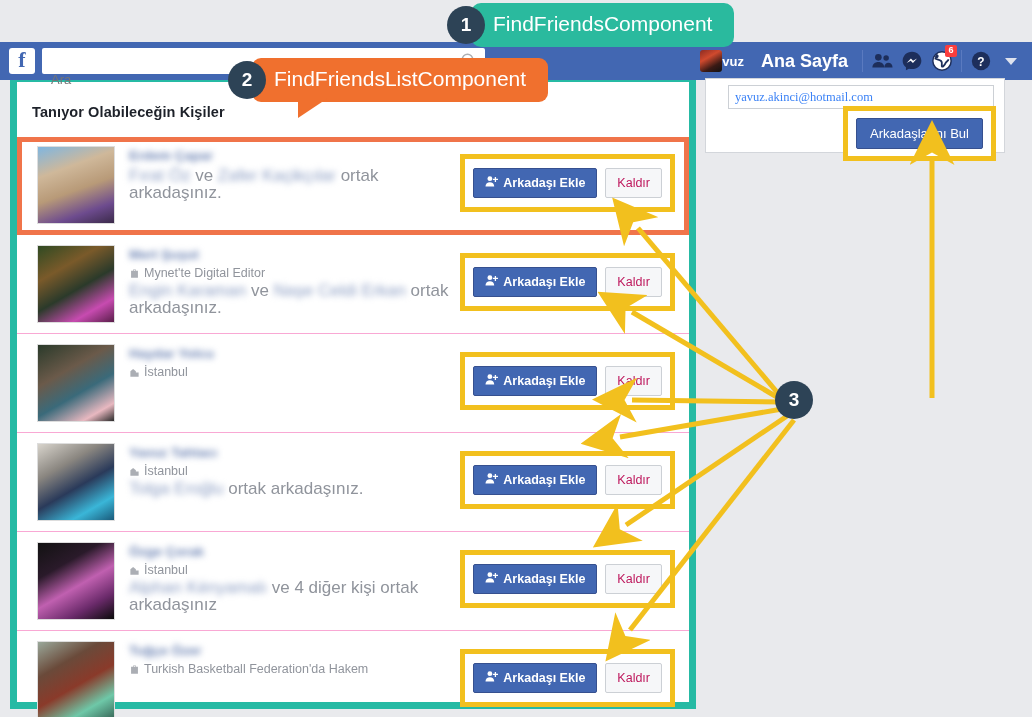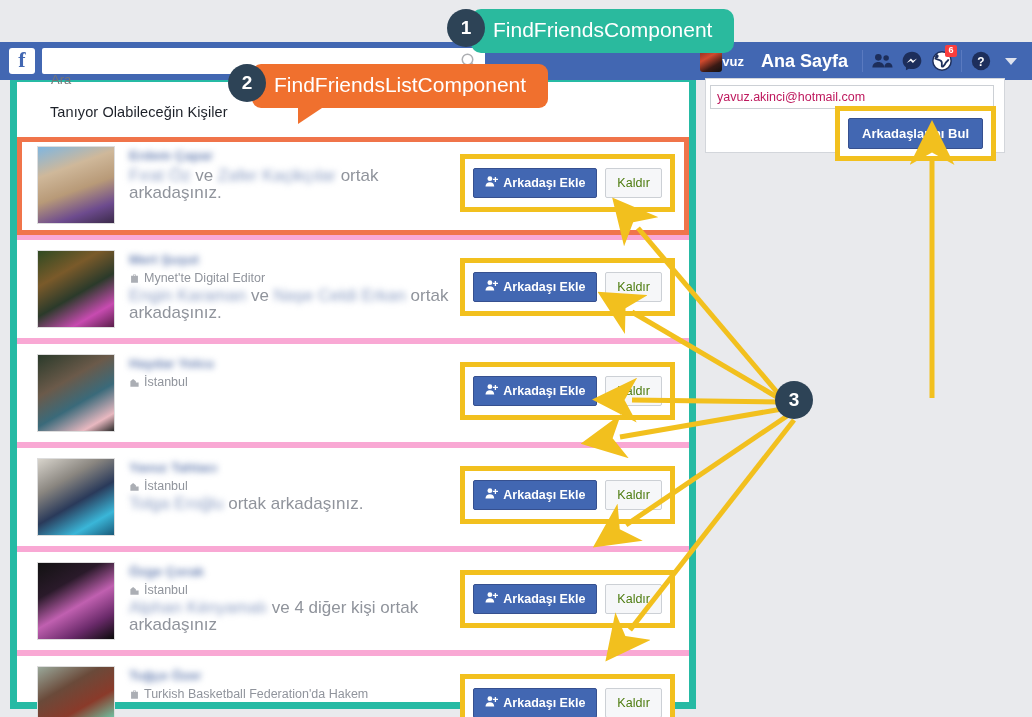--- a/index.html
+++ b/index.html
@@ -55,27 +55,27 @@
   }
   .caret{width:0;height:0;border-left:6px solid transparent;border-right:6px solid transparent;
      border-top:7px solid #dfe3ee;}
 
   
   #teal-frame{
     position:absolute;left:10px;top:75px;width:686px;height:634px;
     border:7px solid #26baa4; background:#fff; z-index:4;
   }
   #panel-title{
-    font-size:14.5px;font-weight:normal;color:#1d2129;
-    padding:22px 0 16px 33px;letter-spacing:.1px;
+    font-size:14.5px;font-weight:bold;color:#1d2129;
+    padding:22px 0 16px 15px;letter-spacing:.1px;
   }
   .prow{
     display:flex;align-items:flex-start;
     padding:10px 14px 10px 20px; position:relative;
-    border-top:6px solid #f9a8d4;
+    border-top:1px solid #f9a8d4;
     min-height:93px;
   }
   .prow.first{border-top:0;}
   .pavatar{width:78px;height:78px;flex:0 0 78px;border:1px solid #ddd;overflow:hidden;}
   .pinfo{flex:1;padding-left:14px;padding-top:2px;min-width:0;}
   .pname{
     font-size:13.5px;font-weight:bold;color:#6d84b4;
     filter:blur(3.1px); margin-bottom:4px; width:fit-content;
   }
   .pmeta{font-size:12.5px;color:#90949c;display:flex;align-items:center;gap:4px;margin-bottom:2px;}
@@ -88,63 +88,64 @@
     margin-left:auto;align-self:flex-start;margin-top:8px;
     border:5px solid #f2c01e; padding:9px 8px; background:#fff;
   }
   .btn-add{
     background:#4267b2;color:#fff;border:1px solid #36508f;border-radius:2px;
     font-size:12.5px;font-weight:bold;padding:6px 11px;display:flex;align-items:center;gap:5px;
     white-space:nowrap;font-family:"Liberation Sans",sans-serif;cursor:pointer;
   }
   .btn-add svg{width:13px;height:13px;}
   .btn-rem{
-    background:#f6f7f9;color:#4d7c0f;border:1px solid #ccd0d5;border-radius:2px;
+    background:#f6f7f9;color:#be185d;border:1px solid #ccd0d5;border-radius:2px;
     font-size:12.5px;padding:7px 11px;white-space:nowrap;
     font-family:"Liberation Sans",sans-serif;cursor:pointer;
   }
 
   
   #orange-box{
     position:absolute;left:17px;top:137px;width:672px;height:98px;
     border:5px solid #f0744a;z-index:7;pointer-events:none;
   }
 
   
   #email-card{
     position:absolute;left:705px;top:78px;width:300px;height:75px;
     background:#fff;border:1px solid #d3d6db;z-index:5;
   }
   #email-field{
-    margin:6px 10px 0 4px;border:1px solid #ccd0d5;height:24px;
-    display:flex;align-items:center;padding:0 6px;font-size:12.5px;color:#be185d;
+    margin:6px 10px 0 22px;border:1px solid #ccd0d5;height:24px;
+    display:flex;align-items:center;padding:0 6px;font-size:12.5px;color:#3b82f6;
     background:#fff;
+    font-family:Liberation Serif, serif;
   }
   #find-btn-wrap{
     position:absolute;right:8px;top:27px;border:5px solid #f2c01e;padding:7px 8px;background:#fff;
   }
   #find-btn{
     background:#4267b2;color:#fff;border:1px solid #36508f;border-radius:2px;
-    font-size:13px;font-weight:bold;padding:7px 13px;white-space:nowrap;
+    font-size:13px;font-weight:normal;padding:7px 13px;white-space:nowrap;
     font-family:"Liberation Sans",sans-serif;cursor:pointer;
   }
 
   
   #arrows{position:absolute;left:0;top:0;width:1032px;height:717px;z-index:8;pointer-events:none;}
 
   
   .callout{position:absolute;z-index:10;display:flex;align-items:center;}
   .cnum{
     width:38px;height:38px;border-radius:50%;background:#2d4356;color:#fff;
     font-size:19px;font-weight:bold;display:flex;align-items:center;justify-content:center;
     position:relative;z-index:2;flex:0 0 38px;
   }
   .clabel{
     color:#fff;font-size:21px;padding:9px 22px 11px 22px;border-radius:10px;
-    margin-left:-14px;white-space:nowrap;position:relative;margin-top:6px;
+    margin-left:-14px;white-space:nowrap;position:relative;
   }
   #callout1{left:447px;top:3px;}
   #callout1 .clabel{background:#2aba9e;}
   #callout2{left:228px;top:58px;}
   #callout2 .clabel{background:#f0702e;border-radius:9px;}
   #callout2 .clabel:after{
     content:"";position:absolute;left:46px;bottom:-16px;width:0;height:0;
     border-left:0 solid transparent;border-right:30px solid transparent;
     border-top:20px solid #f0702e;
   }

